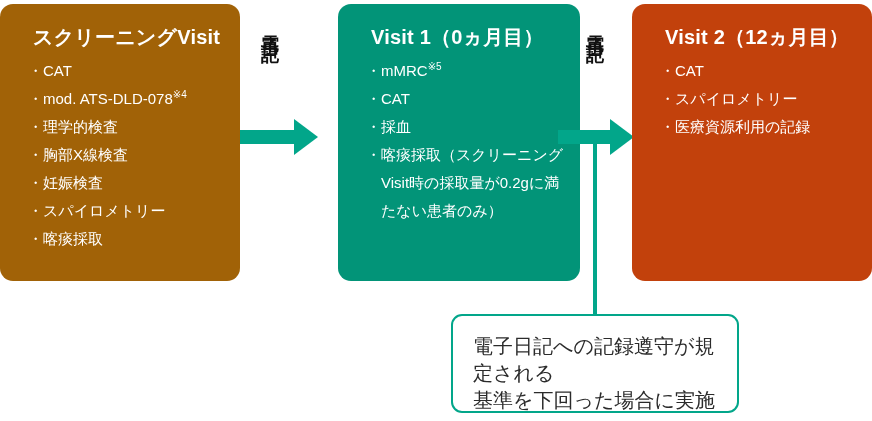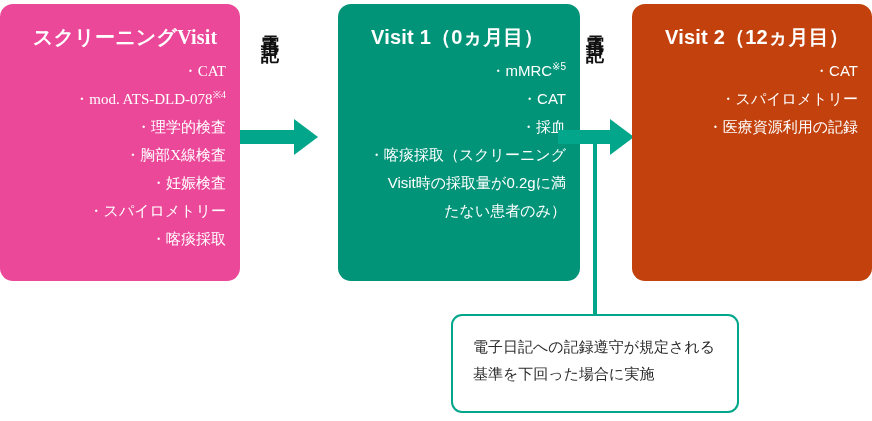--- a/index.html
+++ b/index.html
@@ -39,21 +39,20 @@
     white-space: nowrap;
   }
   .box-items {
     margin-top: 5px;
     font-size: 15px;
     line-height: 28px;
   }
   .item {
     padding-left: 15px;
     text-indent: -15px;
-    text-align: right;
   }
   .sup {
     font-size: 10px;
     vertical-align: super;
     line-height: 0;
   }
 
   
   .vlabel {
     position: absolute;
@@ -112,30 +111,30 @@
     padding: 12px 14px 0 20px;
     color: #2b2b2b;
   }
   .note-title {
     font-size: 16px;
     font-weight: bold;
     line-height: 24px;
   }
   .note-body {
     margin-top: 5px;
-    font-size: 15px;
+    font-size: 20px;
     line-height: 27px;
   }
 </style>
 </head>
 <body>
 
 <div id="canvas">
 
-  <div class="visit-box b1" style="background-color: #ec4899; font-family: Liberation Serif, serif;">
+  <div class="visit-box b1" style="background-color: #a16207;">
     <div class="box-title">スクリーニングVisit</div>
     <div class="box-items">
       <div class="item"><span>・</span><span>CAT</span></div>
       <div class="item"><span>・</span><span>mod. ATS-DLD-078</span><span class="sup">※4</span></div>
       <div class="item"><span>・</span><span>理学的検査</span></div>
       <div class="item"><span>・</span><span>胸部X線検査</span></div>
       <div class="item"><span>・</span><span>妊娠検査</span></div>
       <div class="item"><span>・</span><span>スパイロメトリー</span></div>
       <div class="item"><span>・</span><span>喀痰採取</span></div>
     </div>

